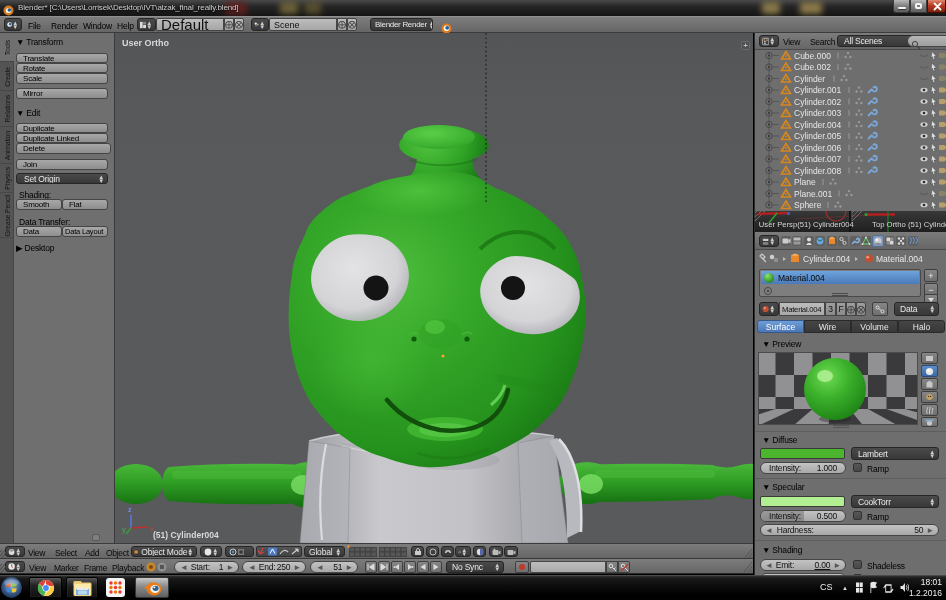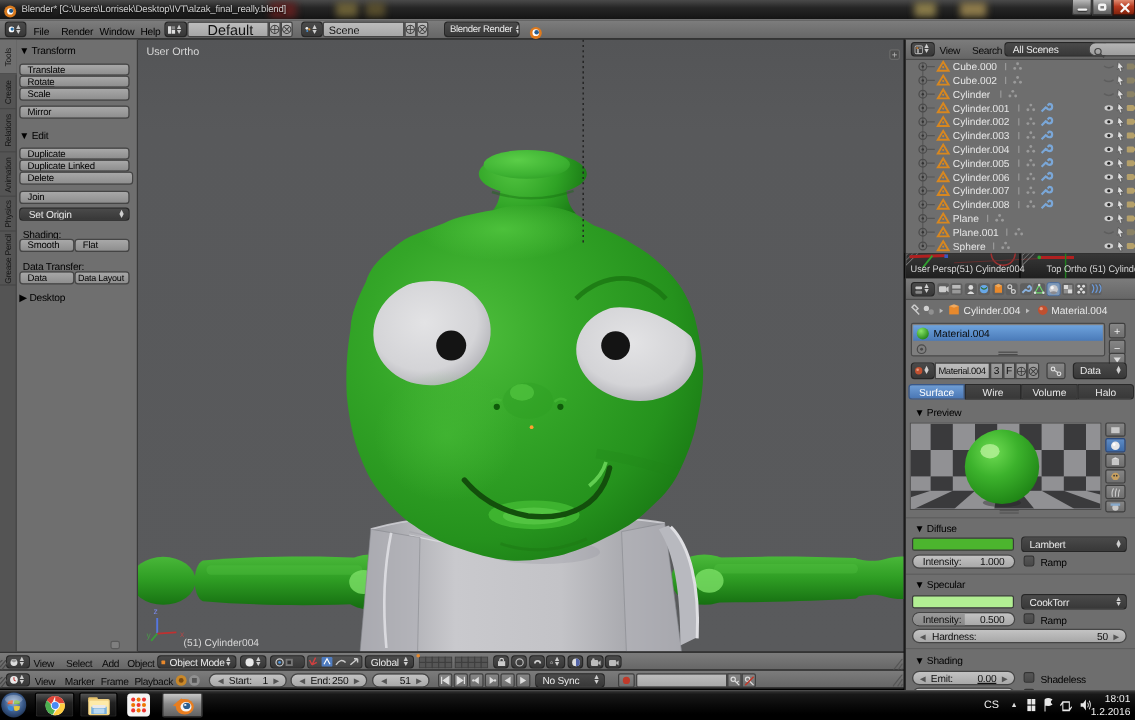--- a/index.html
+++ b/index.html
@@ -66,21 +66,21 @@
   <div class="hdrtxt" style="left:83px;top:4px;">Window</div>
   <div class="hdrtxt" style="left:117px;top:4px;">Help</div>
   <div class="dark" style="left:137px;top:1px;width:19px;height:13px;padding-left:2px;">
     <svg width="8" height="8" viewBox="0 0 8 8">
         <rect x="0" y="0" width="3.4" height="8" fill="#ddd"></rect>
         <rect x="4" y="0" width="4" height="3.4" fill="#888"></rect>
         <rect x="4" y="4" width="4" height="4" fill="#ddd"></rect>
       </svg>
     <span class="spin">▲<br>▼</span>
   </div>
-  <div class="abs" style="left:156px;top:1px;width:68px;height:13px;background:linear-gradient(#bdbdbd,#a6a6a6);border:1px solid #454545;border-radius:2px 0 0 2px;color:#111;font-size:12px;line-height:12px;padding-left:4px;text-align:center;">Default</div>
+  <div class="abs" style="left:156px;top:1px;width:68px;height:13px;background:linear-gradient(#bdbdbd,#a6a6a6);border:1px solid #454545;border-radius:2px 0 0 2px;color:#111;font-size:15px;line-height:12px;padding-left:4px;">Default</div>
   <div class="abs" style="left:224px;top:1px;width:10px;height:13px;background:linear-gradient(#bdbdbd,#a0a0a0);border:1px solid #454545;color:#333;font-size:8px;text-align:center;line-height:12px;">⨁</div>
   <div class="abs" style="left:234px;top:1px;width:10px;height:13px;background:linear-gradient(#bdbdbd,#a0a0a0);border:1px solid #454545;border-radius:0 2px 2px 0;color:#333;font-size:8px;text-align:center;line-height:12px;">⨂</div>
   <div class="dark" style="left:251px;top:1px;width:18px;height:13px;padding-left:2px;">
     <svg width="9" height="9" viewBox="0 0 9 9">
         <circle cx="3" cy="3" r="2" fill="#eee"></circle>
         <circle cx="6.5" cy="4.5" r="1.6" fill="#d89030"></circle>
         <circle cx="3.5" cy="6.8" r="1.4" fill="#4a90d0"></circle>
       </svg>
     <span class="spin">▲<br>▼</span>
   </div>
@@ -90,21 +90,21 @@
   <div class="dark" style="left:370px;top:1px;width:63px;height:13px;padding-left:4px;font-size:8px;letter-spacing:-0.3px;">Blender Render<span class="spin" style="margin-left:2px;">▲<br>▼</span></div>
   <div class="abs" style="left:441px;top:3px;width:11px;height:11px;">
     <svg width="11" height="11" viewBox="0 0 11 11">
         <circle cx="5.5" cy="5.5" r="5" fill="#e07a1c"></circle>
         <circle cx="5.5" cy="5.2" r="2.8" fill="#fff"></circle>
         <circle cx="6.2" cy="4.8" r="1.9" fill="#2a5f8f"></circle>
       </svg>
   </div>
 </div>
 
-<div class="abs" id="viewport" style="left:0;top:33px;width:753px;height:510px;background:linear-gradient(#545557,#58595b 15%,#595a5c);overflow:hidden;">
+<div class="abs" id="viewport" style="left:0;top:33px;width:753px;height:510px;background:linear-gradient(#545557,#58595b 15%,#595a5c);overflow:hidden;font-weight:bold;">
   <svg class="abs" style="left:0;top:0;" width="753" height="510" viewBox="0 0 753 510">
     <defs>
       <radialGradient id="headg" gradientUnits="userSpaceOnUse" cx="275" cy="245" r="245">
         <stop offset="0" stop-color="#4dbd3b"></stop>
           <stop offset="0.35" stop-color="#34a628"></stop>
         <stop offset="0.7" stop-color="#25921d"></stop>
           <stop offset="1" stop-color="#136c0f"></stop>
       </radialGradient>
       <radialGradient id="knobg" gradientUnits="userSpaceOnUse" cx="312" cy="106" r="62">
         <stop offset="0" stop-color="#54c642"></stop>

